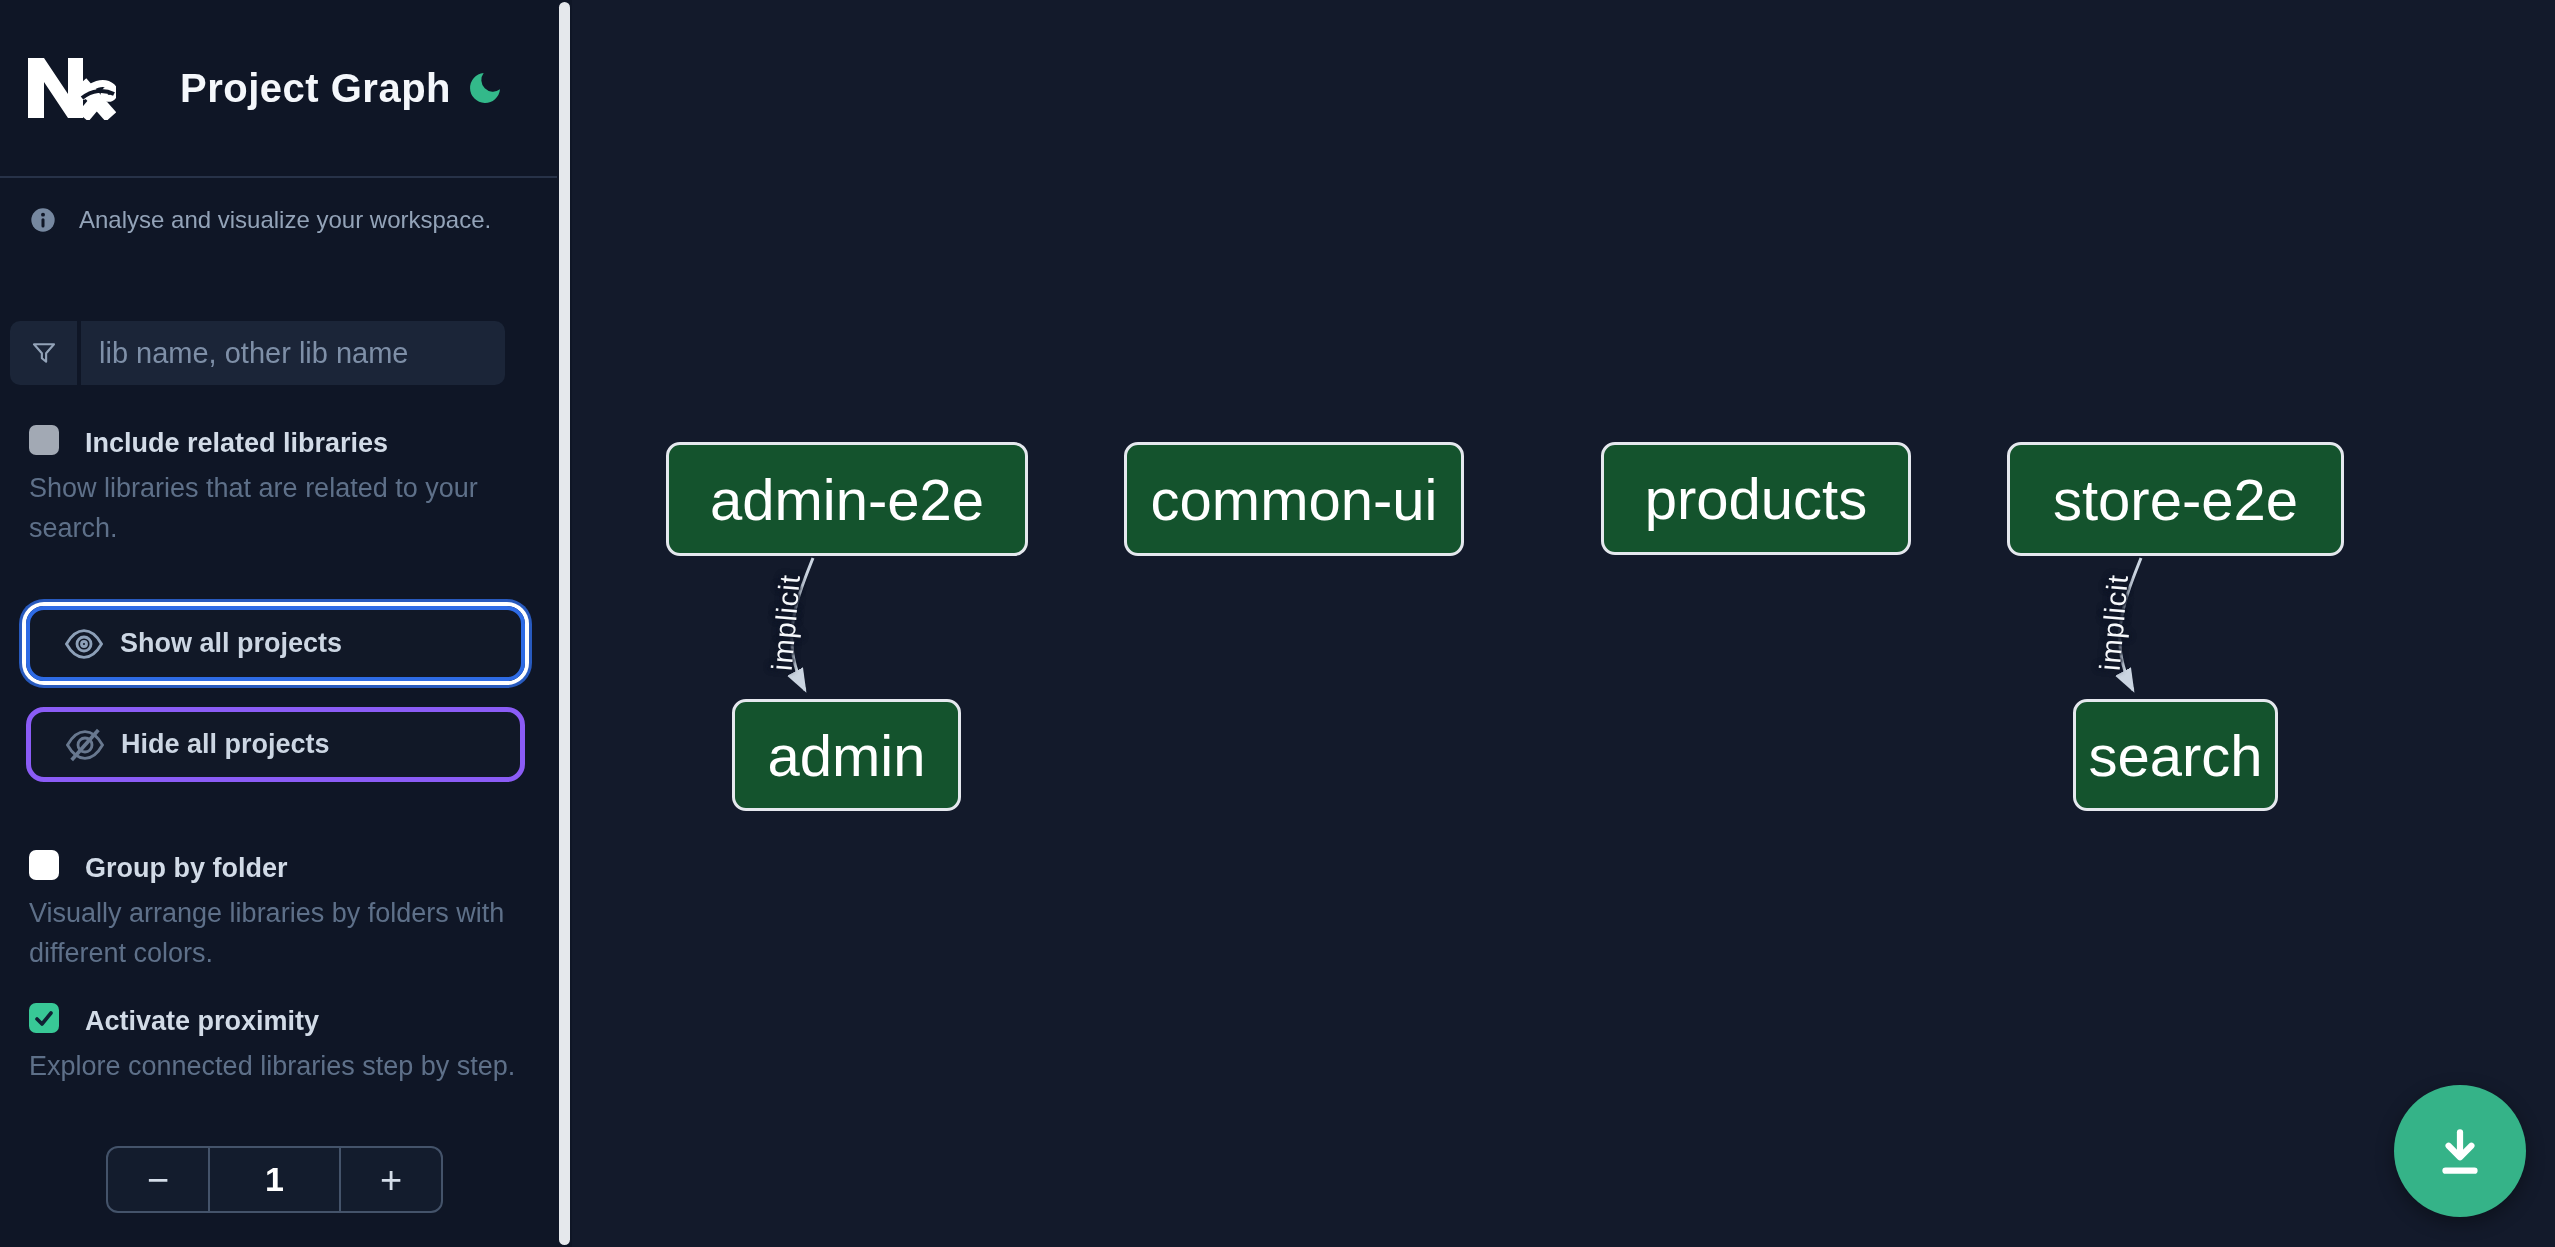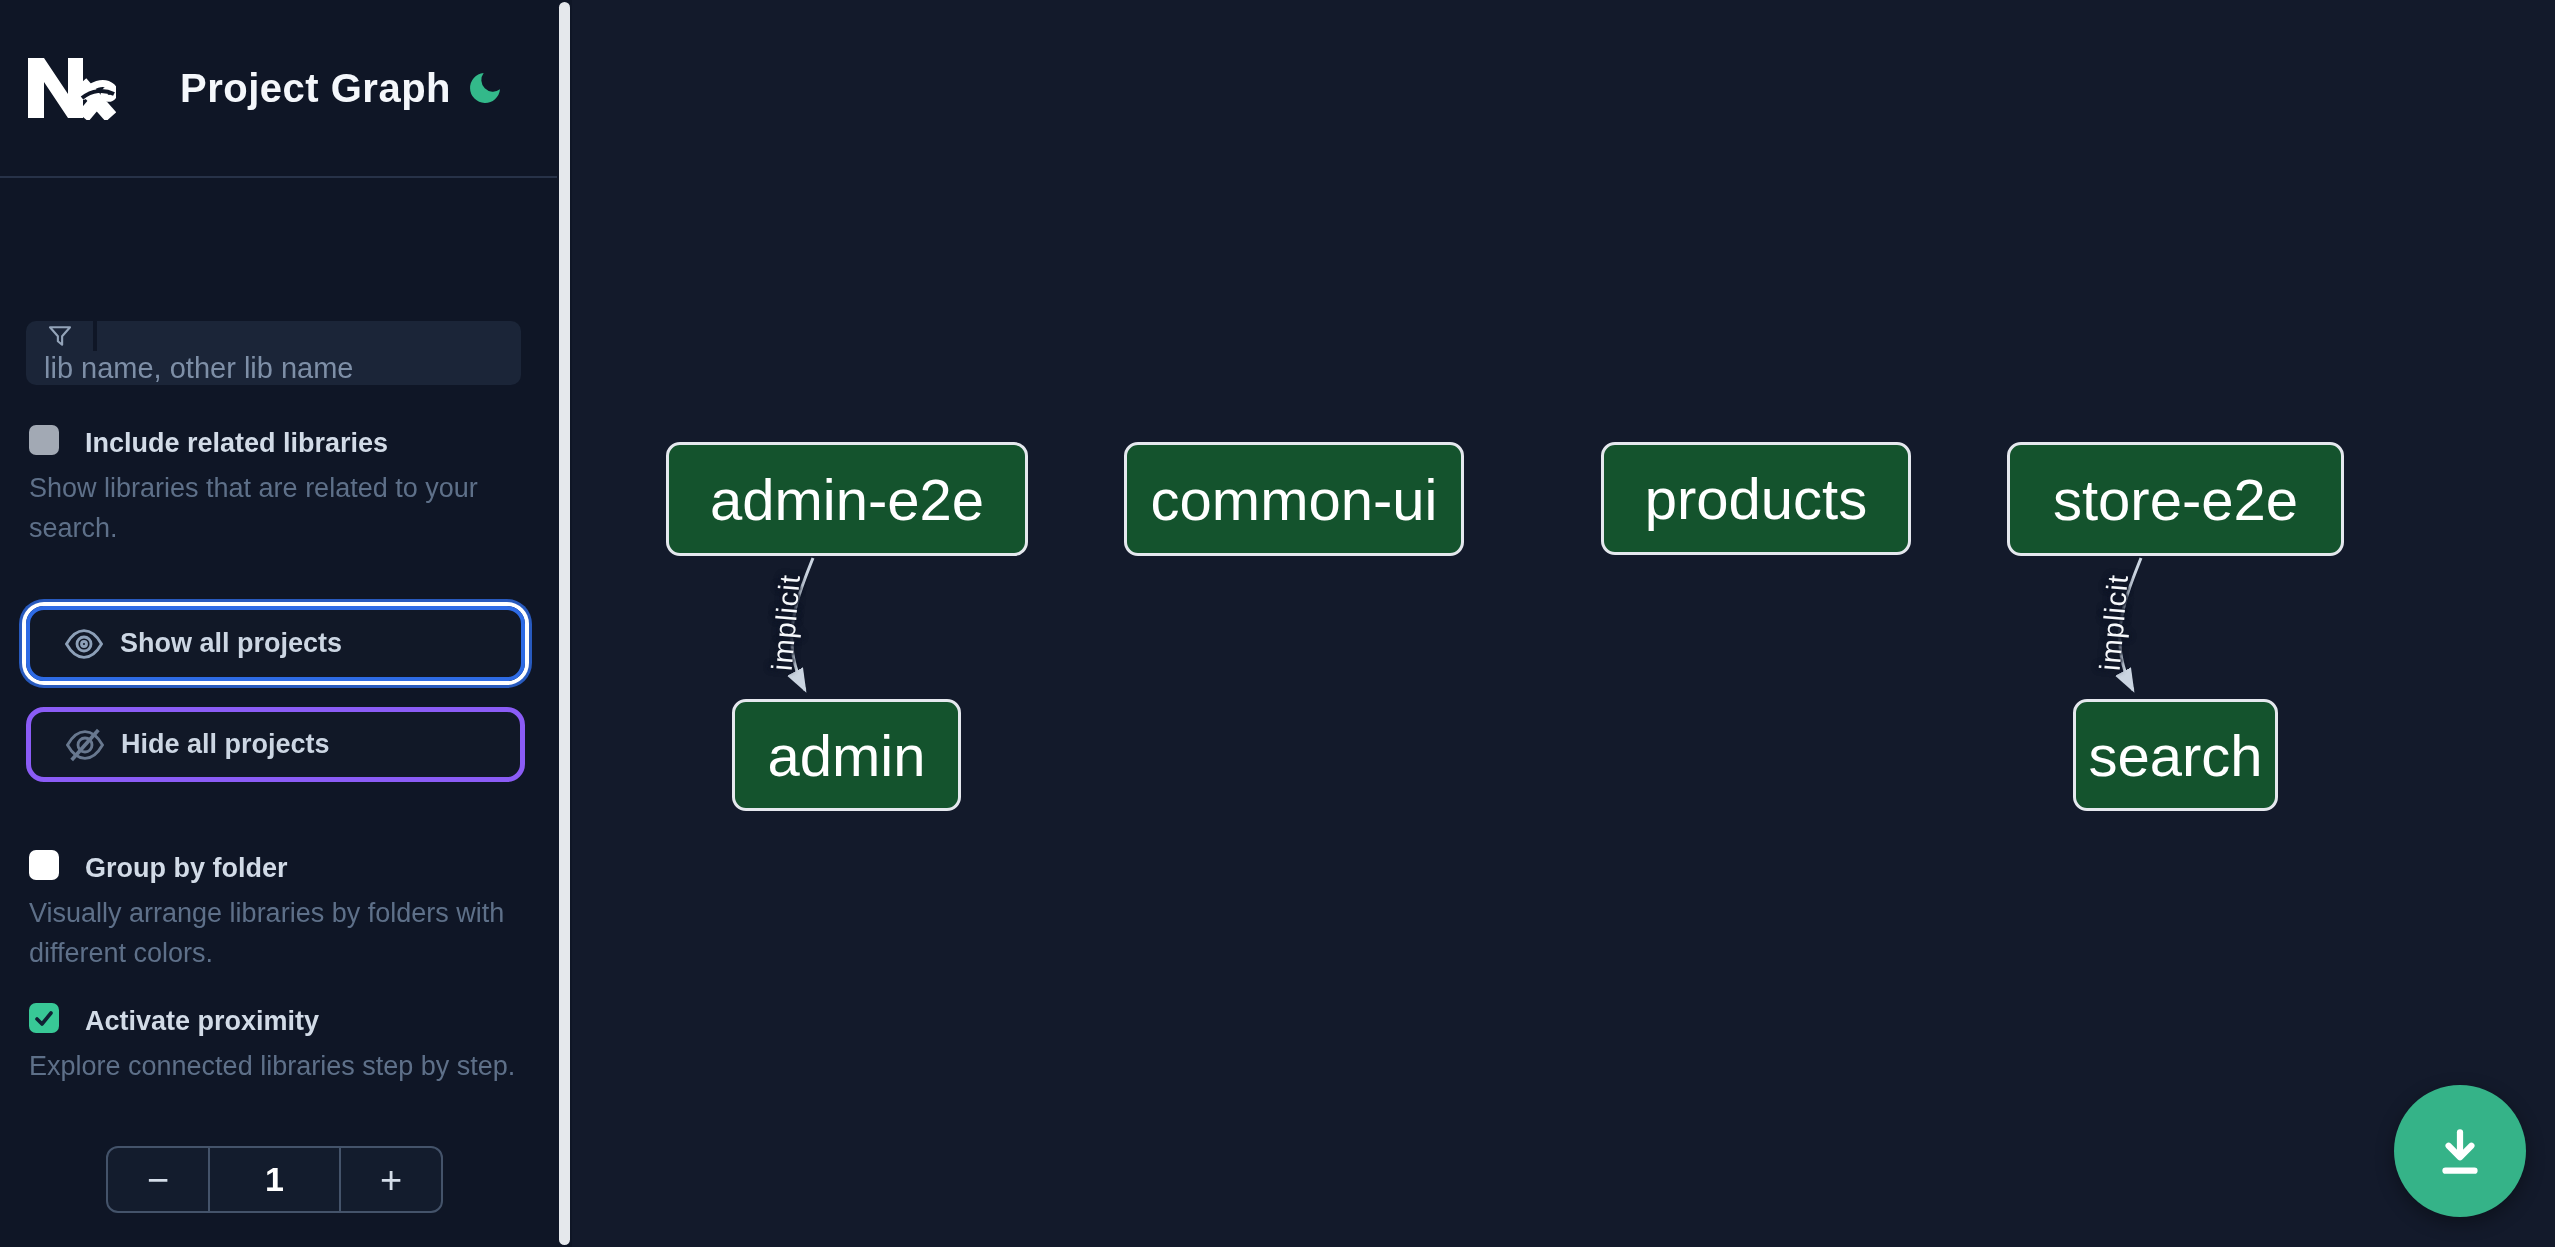--- a/index.html
+++ b/index.html
@@ -9,22 +9,22 @@
   
   .sidebar{position:absolute;left:0;top:0;width:557px;height:1247px;background:#0f1626;}
   .sb-header{height:178px;display:flex;align-items:center;padding:0 52px 0 24px;
              border-bottom:2px solid #273248;box-sizing:border-box;}
   .app-title{margin:0 0 0 64px;font-size:40px;font-weight:600;color:#f4f7fb;letter-spacing:.5px;}
   .theme-toggle{margin-left:auto;background:none;border:none;padding:0;cursor:pointer;line-height:0;}
 
   .info-row{display:flex;align-items:center;gap:22px;margin:28px 0 0 29px;
             color:#93a3b8;font-size:24px;}
 
-  .search{position:absolute;left:26px;top:321px;width:495px;height:64px;background:#1b2538;
-          border-radius:10px;display:flex;align-items:stretch;overflow:hidden;flex-direction:column;}
+  .search{position:absolute;left:10px;top:321px;width:495px;height:64px;background:#1b2538;
+          border-radius:10px;display:flex;align-items:stretch;overflow:hidden;}
   .search .icon-cell{width:67px;display:flex;align-items:center;justify-content:center;
           border-right:4px solid #0f1626;}
   .search input{flex:1;background:transparent;border:none;outline:none;color:#dbe4f0;
           font-size:29px;padding:0 18px;font-family:"Liberation Sans",sans-serif;}
   .search input::placeholder{color:#7e8fa7;opacity:1;}
 
   .opt{position:absolute;left:29px;width:492px;}
   .cb{position:absolute;left:0;top:-2px;width:30px;height:30px;border-radius:7px;
       display:flex;align-items:center;justify-content:center;cursor:pointer;}
   .cb-gray{background:#a2a9b4;}
@@ -84,20 +84,28 @@
         <path d="M58 42 C68 34 80 33 90 38" stroke="#0f1626" stroke-width="4" fill="none"></path>
       </svg>
       <h1 class="app-title">Project Graph</h1>
       <button class="theme-toggle">
         <svg width="40" height="40" viewBox="0 0 24 24">
           <path d="M21 12.8A9 9 0 1 1 11.2 3a7 7 0 0 0 9.8 9.8z" fill="#33b98a"></path>
         </svg>
       </button>
     </div>
 
+    <div class="info-row">
+      <svg width="28" height="28" viewBox="0 0 24 24">
+        <circle cx="12" cy="12" r="10" fill="#7688a0"></circle>
+        <circle cx="12" cy="7.4" r="1.7" fill="#0f1626"></circle>
+        <rect x="10.7" y="10.4" width="2.6" height="8" rx="1.3" fill="#0f1626"></rect>
+      </svg>
+      <span>Analyse and visualize your workspace.</span>
+    </div>
 
     <div class="search">
       <span class="icon-cell">
         <svg width="30" height="30" viewBox="0 0 24 24" fill="none" stroke="#93a3b8" stroke-width="1.7" stroke-linejoin="round" stroke-linecap="round">
           <path d="M4 5h16l-6.3 7.2V19l-3.4-2.8v-4z"></path>
         </svg>
       </span>
       <input type="text" placeholder="lib name, other lib name" style="">
     </div>
 

